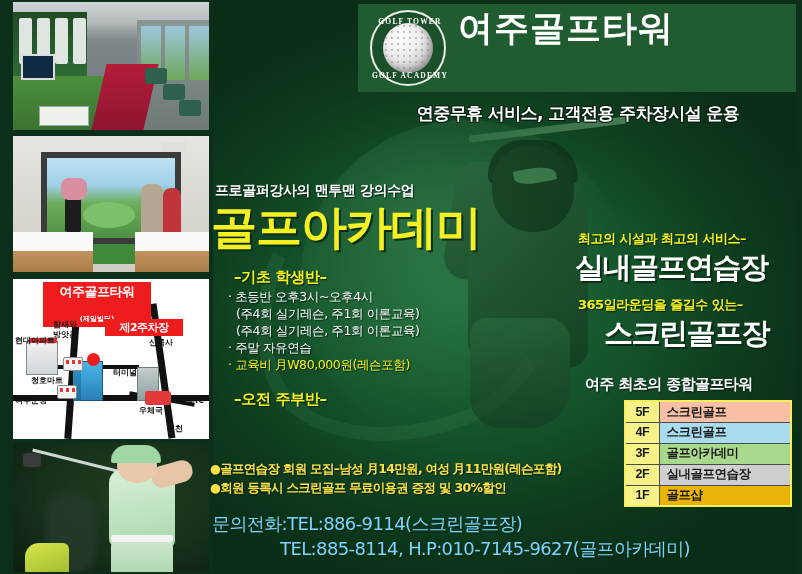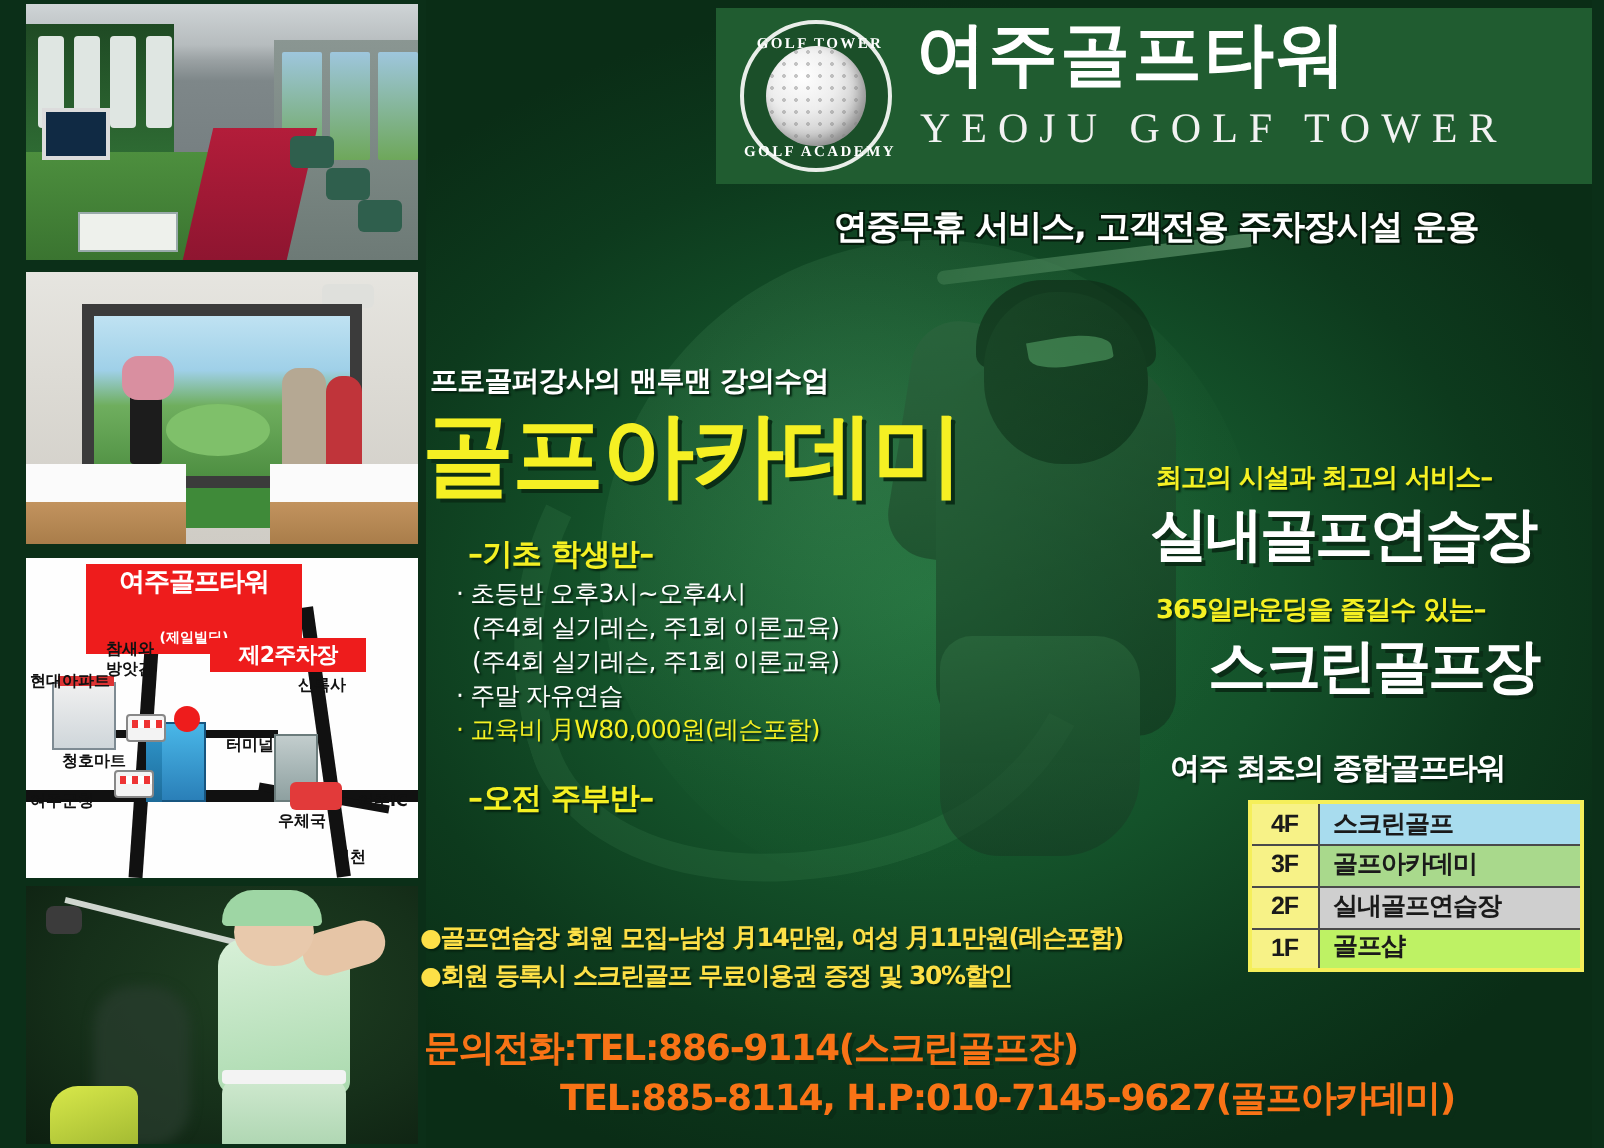--- a/index.html
+++ b/index.html
@@ -330,21 +330,21 @@
     font-size: 12.5px; font-weight: bold; color: #fde047;
     letter-spacing: -0.7px; white-space: nowrap;
     text-shadow: 1px 1px 1px #04210f;
   }
   #promo-1 { top: 461px; }
   #promo-2 { top: 480px; }
 
   .tel {
     position: absolute;
     font-family: "DejaVu Sans", sans-serif;
-    font-size: 18px; font-weight: bold; color: #f97316;
+    font-size: 18px; font-weight: normal; color: #7dd3fc;
     letter-spacing: -0.6px; white-space: nowrap;
     text-shadow: 2px 2px 0 #0a2d16;
   }
   #tel-1 { left: 212px; top: 512px; }
   #tel-2 { left: 280px; top: 537px; }
 
   
   .r-small {
     position: absolute;
     font-size: 13px; font-weight: bold; color: #f5f023;
@@ -504,21 +504,20 @@
     </div>
   </div>
 
   <div class="header">
     <div class="logo">
       <div class="arc-top">GOLF TOWER</div>
       <div class="ball"></div>
       <div class="arc-bot">GOLF ACADEMY</div>
     </div>
     <div class="brand-ko">여주골프타워</div>
-    <div class="brand-en">YEOJU GOLF TOWER</div>
   </div>
 
   <div class="tagline-band">
     <span>연중무휴 서비스, 고객전용 주차장시설 운용</span>
   </div>
 
   <div class="sub-head">프로골퍼강사의 맨투맨 강의수업</div>
   <div class="big-yellow">골프아카데미</div>
 
   <div class="sec-title" id="sec-student">–기초 학생반–</div>
@@ -539,33 +538,37 @@
   <div class="tel" id="tel-2">TEL:885-8114, H.P:010-7145-9627(골프아카데미)</div>
 
   <div class="r-small" id="r-small-1">최고의 시설과 최고의 서비스–</div>
   <div class="r-big" id="r-big-1">실내골프연습장</div>
   <div class="r-small" id="r-small-2">365일라운딩을 즐길수 있는–</div>
   <div class="r-big" id="r-big-2">스크린골프장</div>
   <div id="r-footer">여주 최초의 종합골프타워</div>
 
   <table class="floors">
     <tbody>
+      <tr>
+        <td class="fl">5F</td>
+        <td class="nm" style="background: rgb(249, 191, 164);">스크린골프</td>
+      </tr>
       <tr>
         <td class="fl">4F</td>
         <td class="nm" style="background: rgb(168, 220, 238);">스크린골프</td>
       </tr>
       <tr>
         <td class="fl">3F</td>
         <td class="nm" style="background: rgb(169, 217, 140);">골프아카데미</td>
       </tr>
       <tr>
         <td class="fl">2F</td>
         <td class="nm" style="background: rgb(207, 207, 207);">실내골프연습장</td>
       </tr>
       <tr>
         <td class="fl">1F</td>
-        <td class="nm" style="background: #bef264; font-family: Liberation Mono, monospace;">골프샵</td>
+        <td class="nm" style="background: #eab308;">골프샵</td>
       </tr>
     </tbody>
   </table>
 
   <div class="right-gutter"></div>
 </div>
 
 </body></html>

